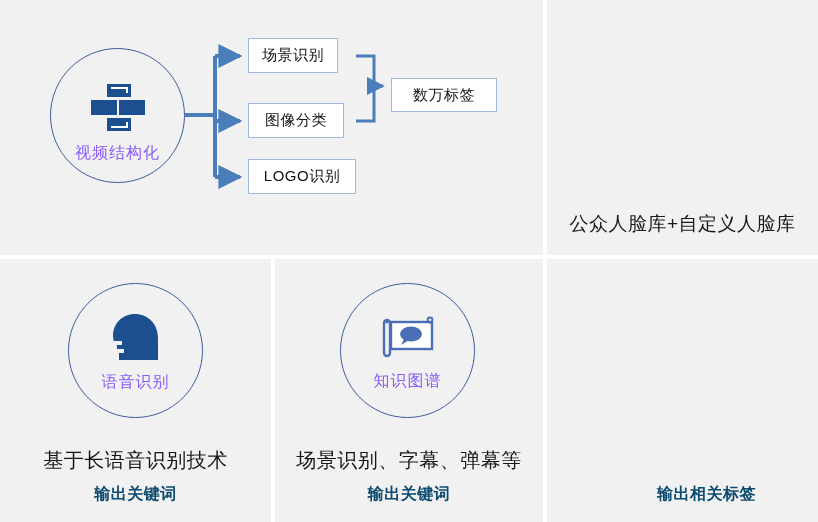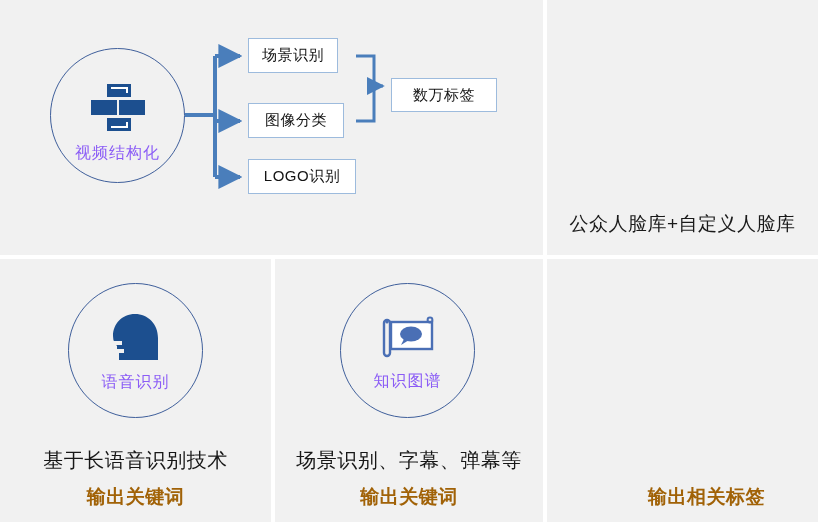--- a/index.html
+++ b/index.html
@@ -81,23 +81,23 @@
     position:absolute;
     text-align:center;
     font-size:20px;
     color:#171717;
     white-space:nowrap;
     letter-spacing:0.5px;
   }
   .bottom-sub{
     position:absolute;
     text-align:center;
-    font-size:19px;
+    font-size:16px;
     font-weight:bold;
-    color:#a16207;
+    color:#0c4a6e;
     white-space:nowrap;
     letter-spacing:0.5px;
   }
   #caption-speech{left:0;top:447px;width:271px;}
   #sub-speech{left:0;top:484px;width:271px;}
   #caption-text{left:275px;top:447px;width:268px;}
   #sub-text{left:275px;top:484px;width:268px;}
   #caption-kg{left:547px;top:447px;width:271px;}
   #sub-kg{left:547px;top:484px;width:271px;padding-left:24px;}
 </style>

